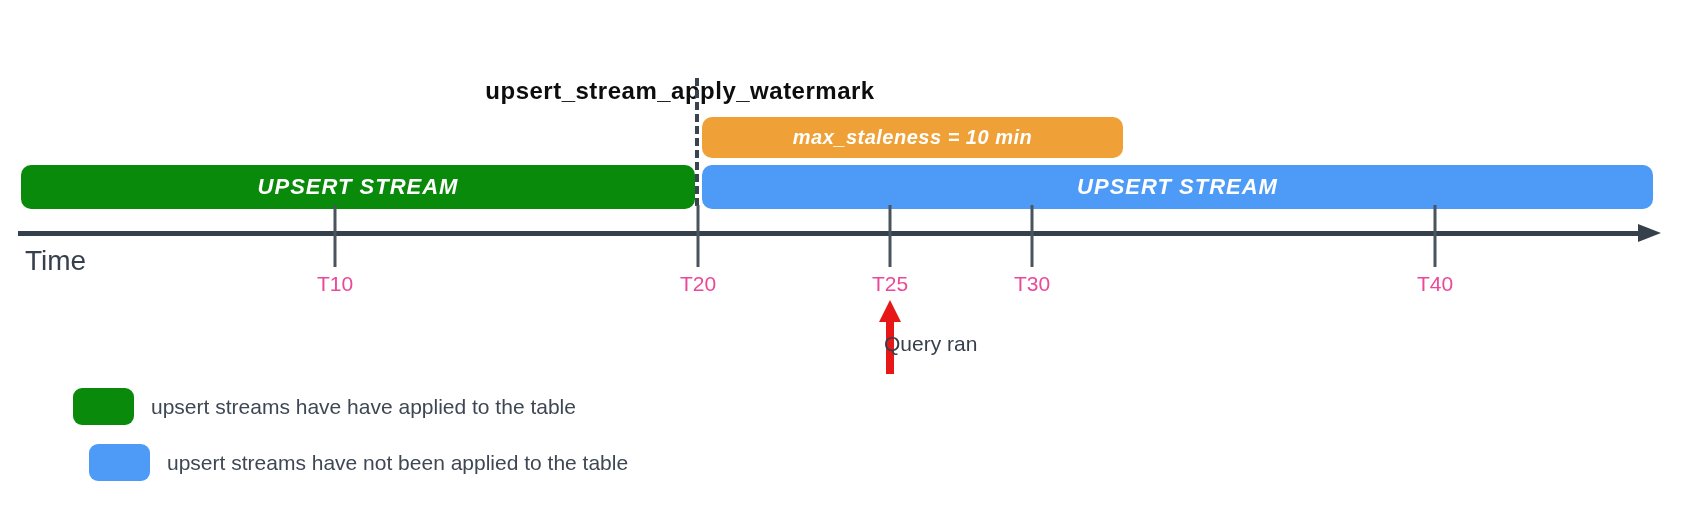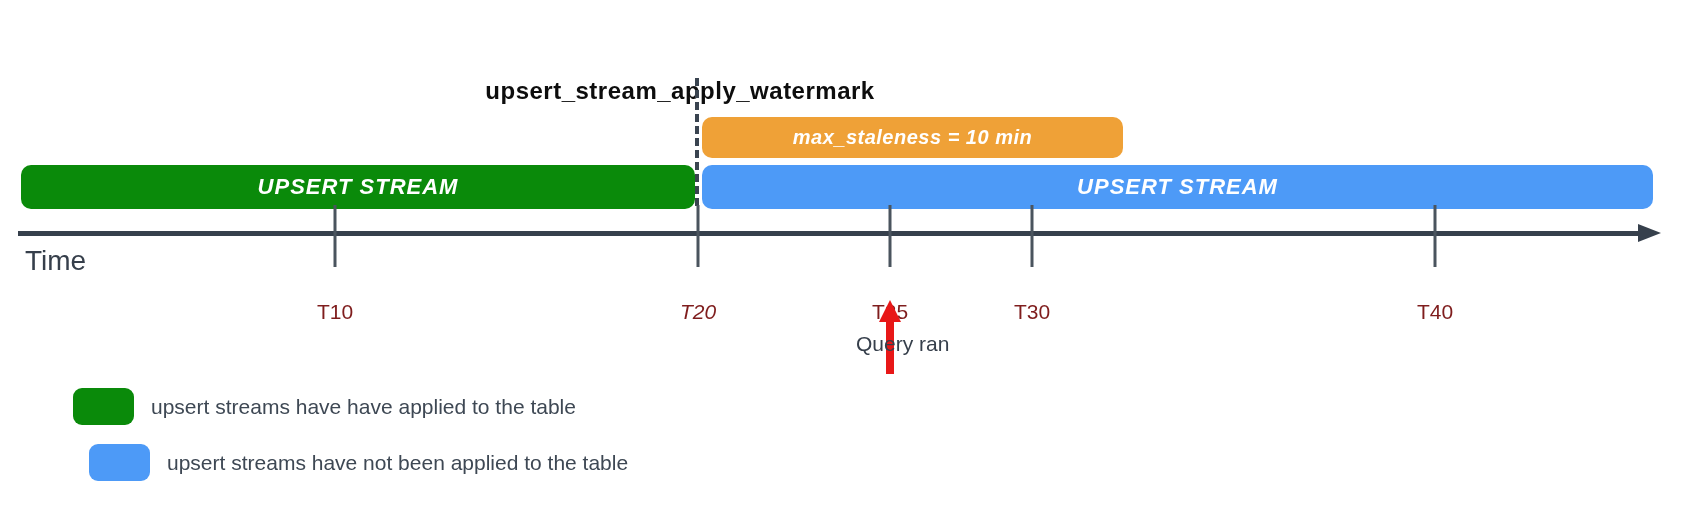--- a/index.html
+++ b/index.html
@@ -117,26 +117,25 @@
     height: 62px;
     width: 3px;
     background: #4a545e;
     transform: translateX(-50%);
   }
   .tick-label {
     position: absolute;
     top: 272px;
     transform: translateX(-50%);
     font-size: 21px;
-    color: #7f1d1d;
-    white-space: nowrap;
-    margin-top: 28px;
+    color: #ec4899;
+    white-space: nowrap;
   }
   .x-t10 { left: 335px; }
-  .x-t20 { left: 698px; font-style: italic; }
+  .x-t20 { left: 698px; }
   .x-t25 { left: 890px; text-align: right; }
   .x-t30 { left: 1032px; }
   .x-t40 { left: 1435px; }
 
   
   .query-arrow-head {
     position: absolute;
     left: 879px;
     top: 300px;
     width: 0;
@@ -148,21 +147,21 @@
   .query-arrow-shaft {
     position: absolute;
     left: 886px;
     top: 320px;
     width: 8px;
     height: 54px;
     background: #e81717;
   }
   .query-label {
     position: absolute;
-    left: 856px;
+    left: 884px;
     top: 332px;
     font-size: 21px;
     color: #363f4b;
     white-space: nowrap;
   }
 
   
   .legend-row {
     position: absolute;
     left: 73px;

